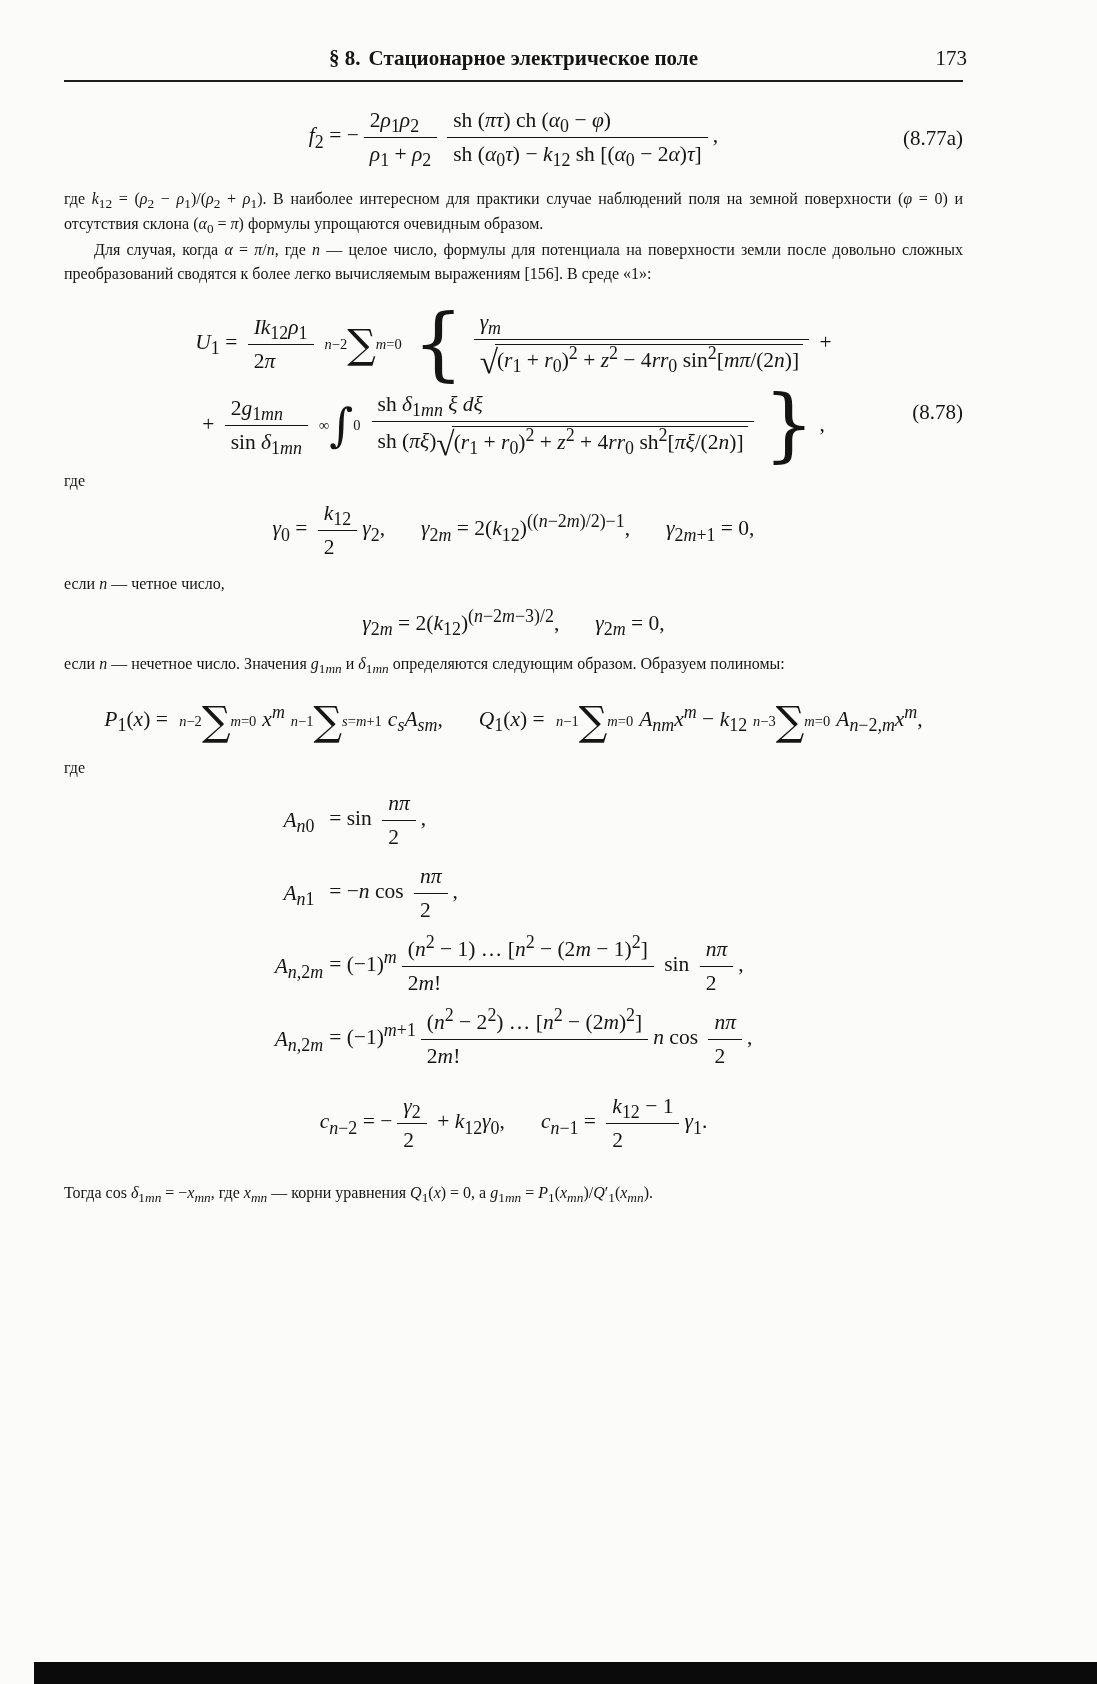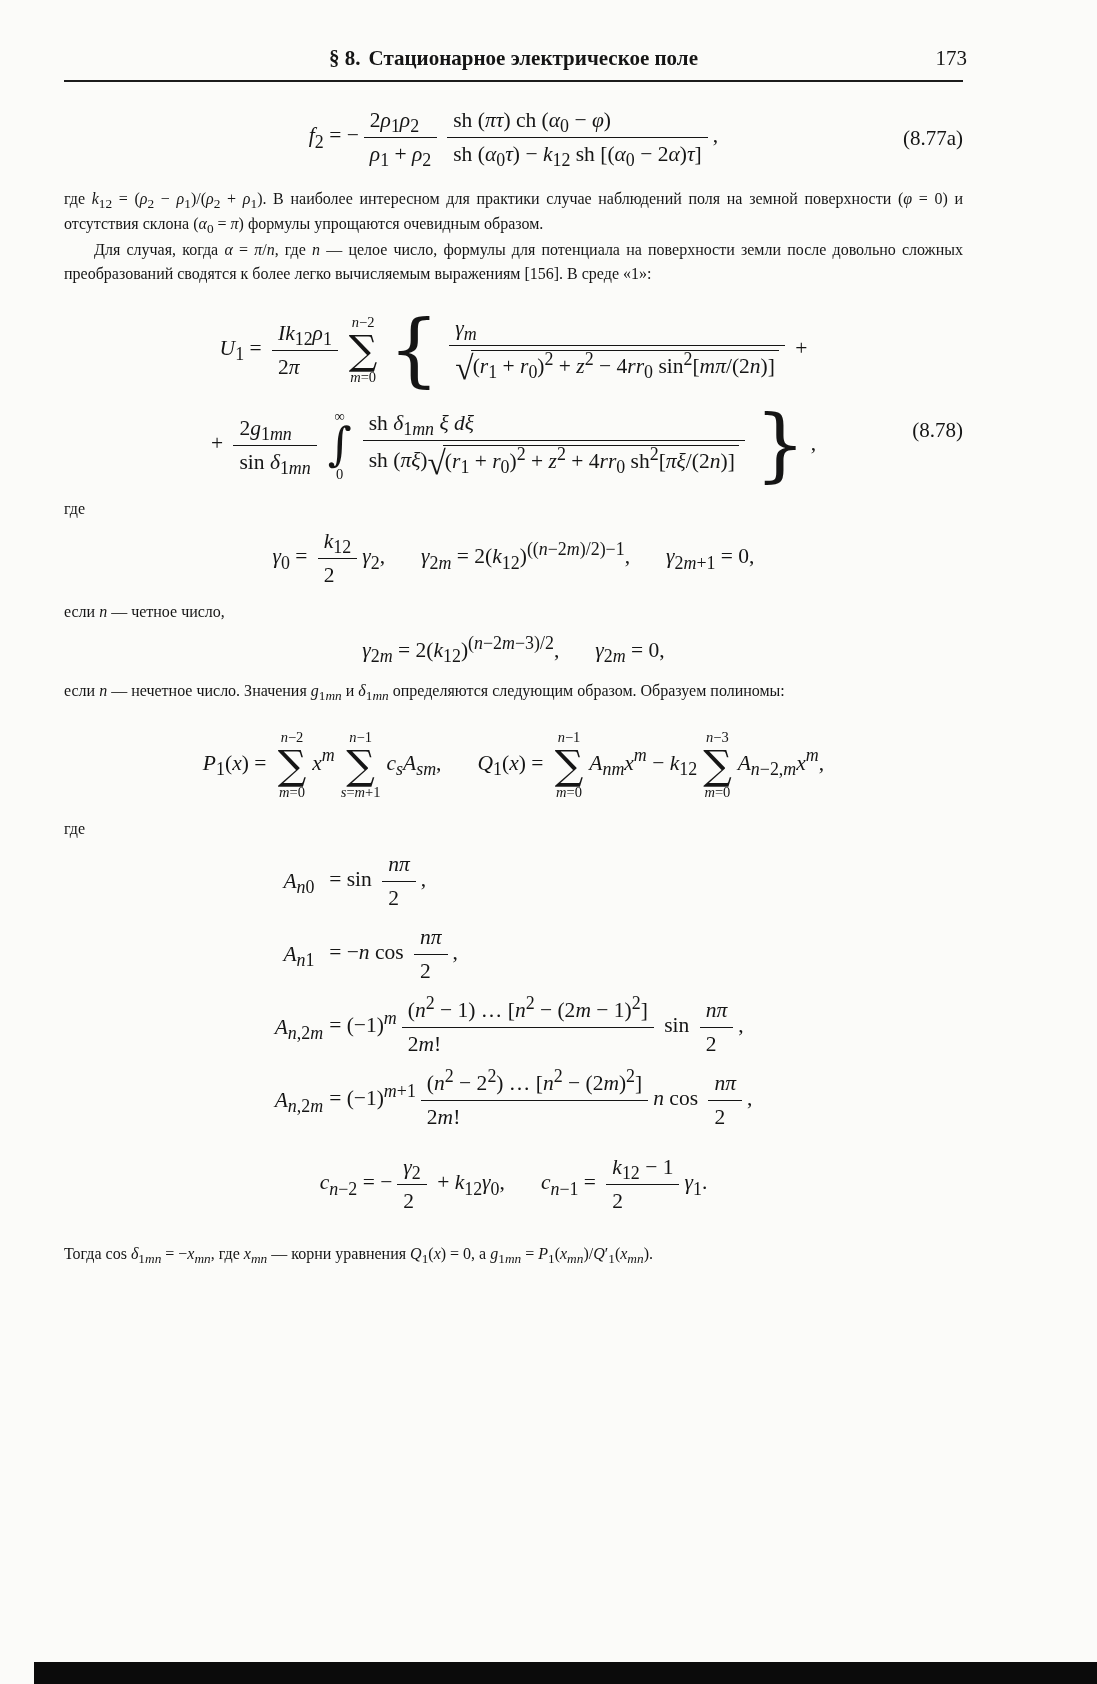--- a/index.html
+++ b/index.html
@@ -40,21 +40,21 @@
   .cline2    { margin: 18px 0 2px 0; }
   .finalpara { margin-top: 28px; }
   .wherelbl  { margin: 10px 0 4px 0; }
 
   
   .frac { display: inline-block; vertical-align: middle; text-align: left; margin: 0 5px; }
   .frac .fn { display: block; padding: 0 6px 4px 6px; border-bottom: 1.7px solid #151515; }
   .frac .fd { display: block; padding: 4px 6px 0 6px; }
 
   
-  .bigop { display: inline-flex; flex-direction: column; align-items: center; vertical-align: middle; margin: 4px 6px; }
+  .bigop { display: inline-flex; flex-direction: row; align-items: center; vertical-align: middle; margin: 4px 6px; }
   .bigop .lim { font-size: 14.5px; line-height: 1.15; }
   .bigop .op { font-size: 40px; line-height: 0.95; font-family: "DejaVu Serif", serif; }
   .bigop .op-int { font-size: 46px; line-height: 0.9; }
 
   
   .sqrt { display: inline-flex; align-items: flex-start; vertical-align: middle; }
   .rsign { font-size: 1.55em; line-height: 1; margin-right: -3px; transform: translateY(1px); }
   .rbody { border-top: 1.7px solid #151515; padding: 3px 4px 0 2px; }
 
   

